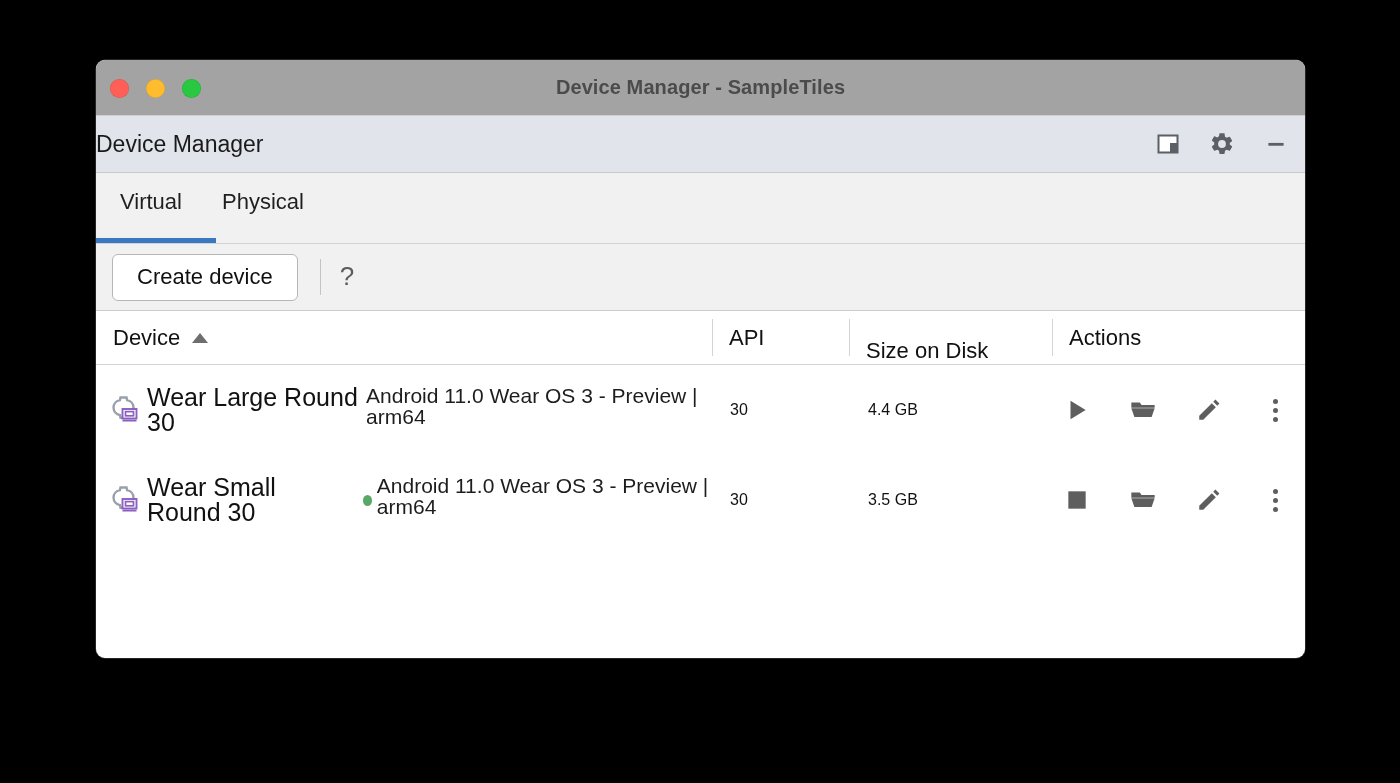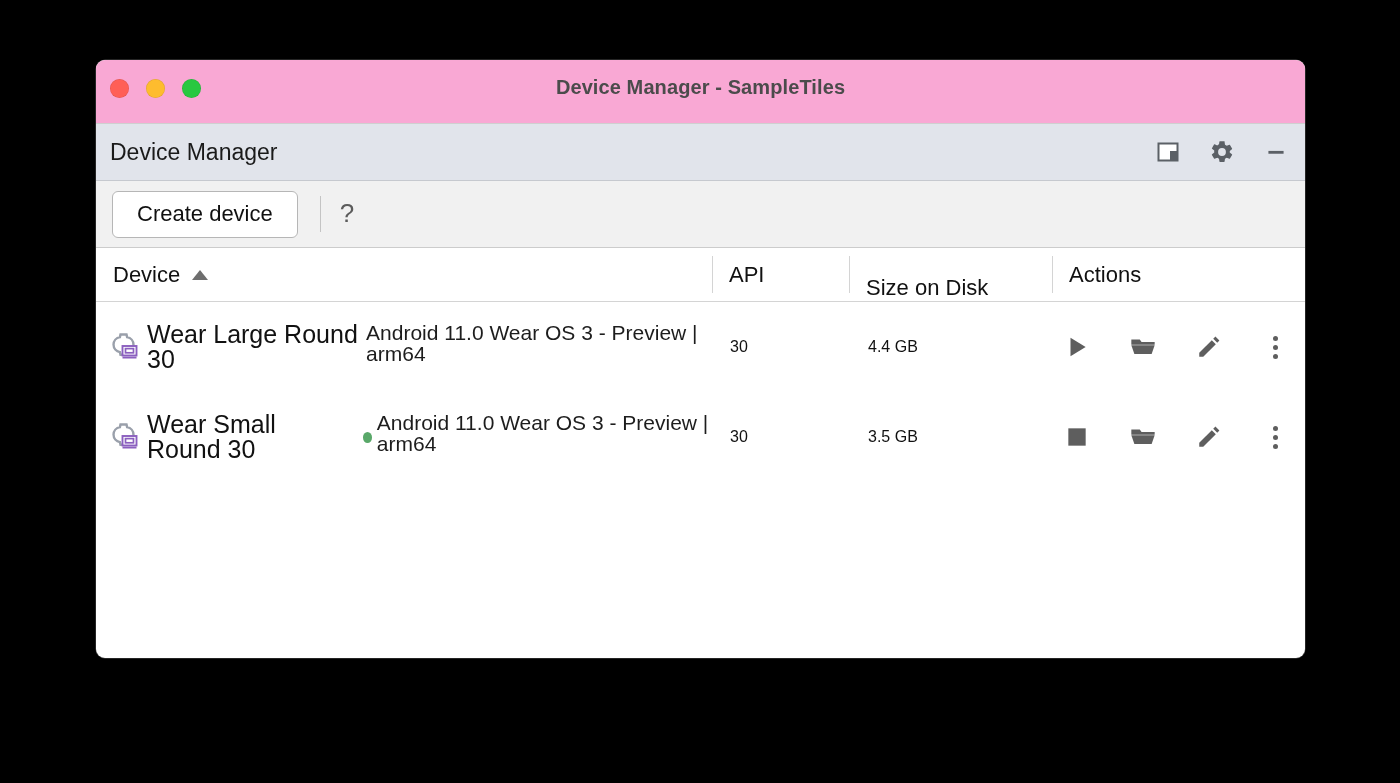--- a/index.html
+++ b/index.html
@@ -22,22 +22,22 @@
     width: 1209px; height: 598px;
     background: #ffffff;
     border-radius: 9px;
     overflow: hidden;
     box-shadow: 0 0 0 0.5px #4a4a4a;
   }
 
   
   .titlebar {
     position: relative;
-    height: 64px;
-    background: #f9a8d4;
+    height: 56px;
+    background: #a3a3a3;
     border-bottom: 1px solid #cfcfcf;
   }
   .traffic {
     position: absolute;
     left: 14px; top: 19px;
     display: flex; gap: 17px;
   }
   .light {
     width: 19px; height: 19px;
     border-radius: 50%;
@@ -58,21 +58,20 @@
   
   .tw-header {
     position: relative;
     height: 57px;
     background: #e1e4eb;
     border-bottom: 1px solid #c6c9cf;
     display: flex;
     align-items: center;
   }
   .tw-title {
-    margin-left: 14px;
     font-size: 23px;
     color: #1a1a1a;
   }
   .tw-actions {
     position: absolute;
     right: 14px; top: 0;
     height: 100%;
     display: flex;
     align-items: center;
     gap: 24px;
@@ -275,20 +274,27 @@
           </svg>
         </div>
         <div class="tw-btn">
           <svg width="26" height="26" viewBox="0 0 24 24" aria-hidden="true">
             <rect x="5" y="11" width="14" height="2.6" fill="#5b6066"></rect>
           </svg>
         </div>
       </div>
     </div>
 
+    <div class="tabs-strip">
+      <div class="tabs">
+        <div class="tab">Virtual</div>
+        <div class="tab">Physical</div>
+      </div>
+      <div class="tab-underline"></div>
+    </div>
 
     <div class="toolbar">
       <button class="create-btn">Create device</button>
       <div class="tb-sep"></div>
       <div class="help-icon">?</div>
     </div>
 
     <div class="table">
 
       <div class="thead">

